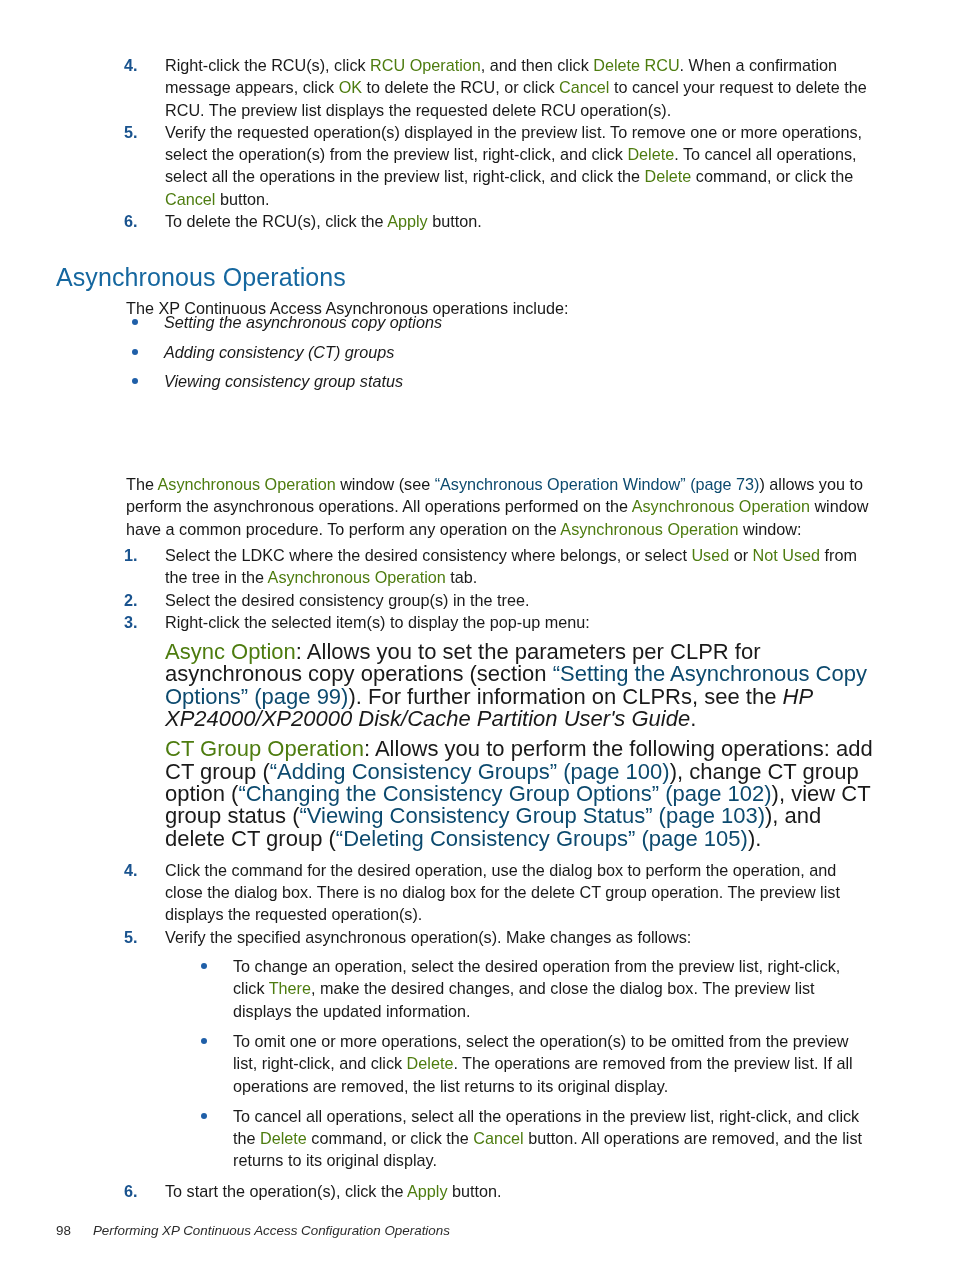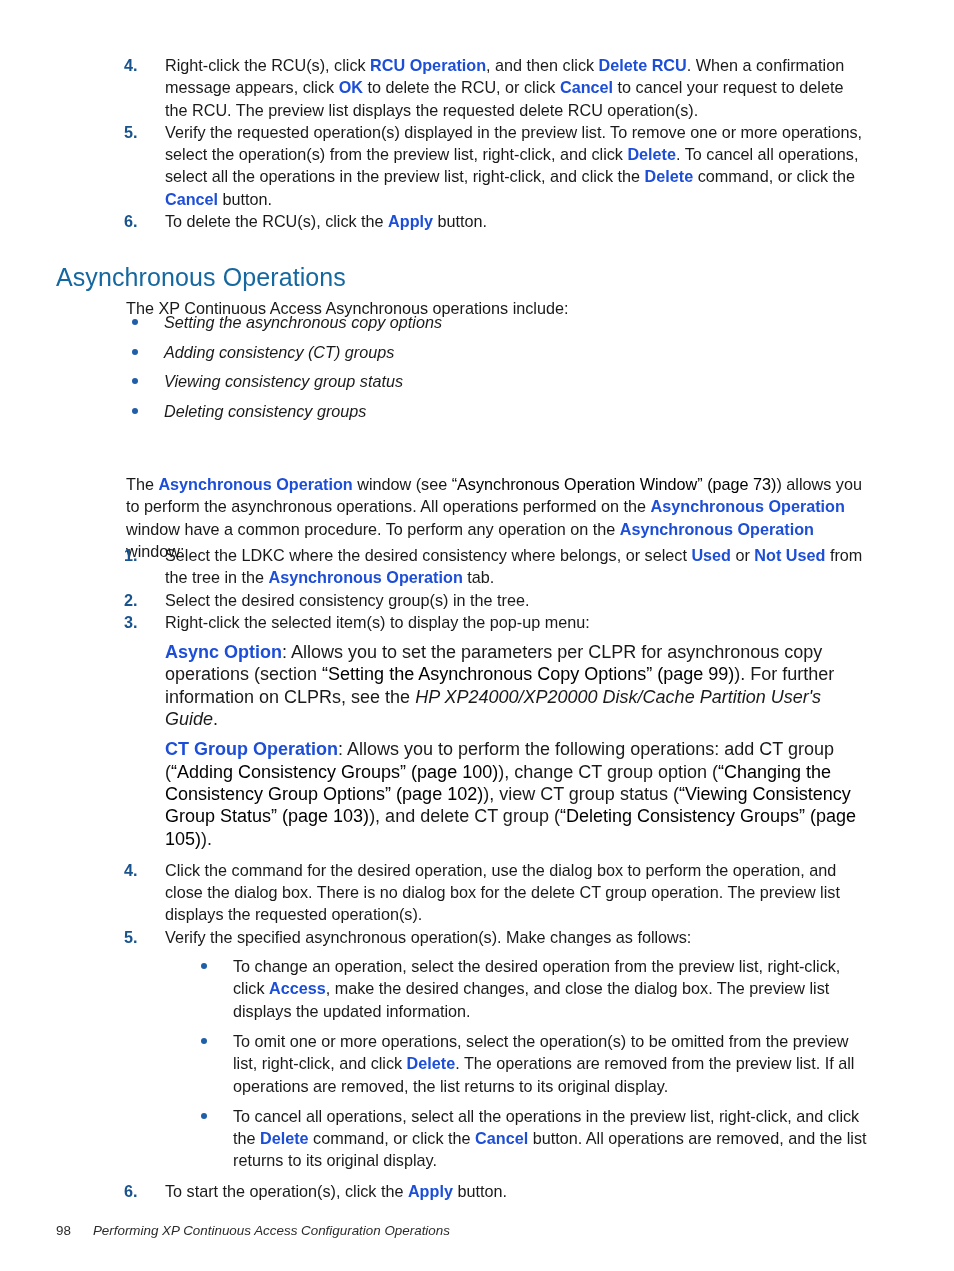--- a/index.html
+++ b/index.html
@@ -21,23 +21,23 @@
     height: 1271px;
     box-sizing: border-box;
   }
 
   
   .body-text {
     font-size: 16.2px;
     line-height: 22.3px;
     color: #181818;
   }
-  b, .b { font-weight: bold; color: #1d4ed8; }
+  b, .b { font-weight: normal; color: #4d7c0f; }
   i, .i { font-style: italic; }
-  .link { color: #000000; }
+  .link { color: #0c4a6e; }
 
   
   .num-list {
     list-style: none;
     margin: 0;
     padding: 0;
   }
   .num-item {
     position: relative;
     padding-left: 38px;
@@ -137,21 +137,21 @@
   #proc-steps {
     position: absolute;
     left: 126px;
     top: 544px;
     width: 748px;
   }
   #proc-steps .num-item { padding-left: 39px; }
   #proc-steps .num-marker { left: -2px; }
 
   .sub-para {
-    font-size: 18px;
+    font-size: 22px;
     line-height: 22.3px;
     margin-top: 8px;
   }
 
   #inner-bullets {
     margin-top: 7px;
     margin-left: 33px;
   }
   #inner-bullets .bul-item {
     padding-left: 35px;
@@ -202,24 +202,20 @@
       <span>Setting the asynchronous copy options</span>
     </li>
     <li class="bul-item">
       <span class="bul-dot"></span>
       <span>Adding consistency (CT) groups</span>
     </li>
     <li class="bul-item">
       <span class="bul-dot"></span>
       <span>Viewing consistency group status</span>
     </li>
-    <li class="bul-item">
-      <span class="bul-dot"></span>
-      <span>Deleting consistency groups</span>
-    </li>
   </ul>
 
   <p id="window-para" class="body-text"><span>The </span><b>Asynchronous Operation</b><span> window (see </span><span class="link">“Asynchronous Operation Window” (page 73)</span><span>) allows you to perform the asynchronous operations. All operations performed on the </span><b>Asynchronous Operation</b><span> window have a common procedure. To perform any operation on the </span><b>Asynchronous Operation</b><span> window:</span></p>
 
   <ol class="num-list" id="proc-steps">
 
     <li class="num-item">
       <span class="num-marker">1.</span>
       <span class="num-body"><span>Select the LDKC where the desired consistency where belongs, or select </span><b>Used</b><span> or </span><b>Not Used</b><span> from the tree in the </span><b>Asynchronous Operation</b><span> tab.</span></span>
     </li>
@@ -240,21 +236,21 @@
       <span class="num-marker">4.</span>
       <span class="num-body"><span>Click the command for the desired operation, use the dialog box to perform the operation, and close the dialog box. There is no dialog box for the delete CT group operation. The preview list displays the requested operation(s).</span></span>
     </li>
 
     <li class="num-item">
       <span class="num-marker">5.</span>
       <span class="num-body"><span>Verify the specified asynchronous operation(s). Make changes as follows:</span></span>
       <ul class="bul-list" id="inner-bullets">
         <li class="bul-item">
           <span class="bul-dot"></span>
-          <span><span>To change an operation, select the desired operation from the preview list, right-click, click </span><b>Access</b><span>, make the desired changes, and close the dialog box. The preview list displays the updated information.</span></span>
+          <span><span>To change an operation, select the desired operation from the preview list, right-click, click </span><b>There</b><span>, make the desired changes, and close the dialog box. The preview list displays the updated information.</span></span>
         </li>
         <li class="bul-item">
           <span class="bul-dot"></span>
           <span><span>To omit one or more operations, select the operation(s) to be omitted from the preview list, right-click, and click </span><b>Delete</b><span>. The operations are removed from the preview list. If all operations are removed, the list returns to its original display.</span></span>
         </li>
         <li class="bul-item">
           <span class="bul-dot"></span>
           <span><span>To cancel all operations, select all the operations in the preview list, right-click, and click the </span><b>Delete</b><span> command, or click the </span><b>Cancel</b><span> button. All operations are removed, and the list returns to its original display.</span></span>
         </li>
       </ul>

